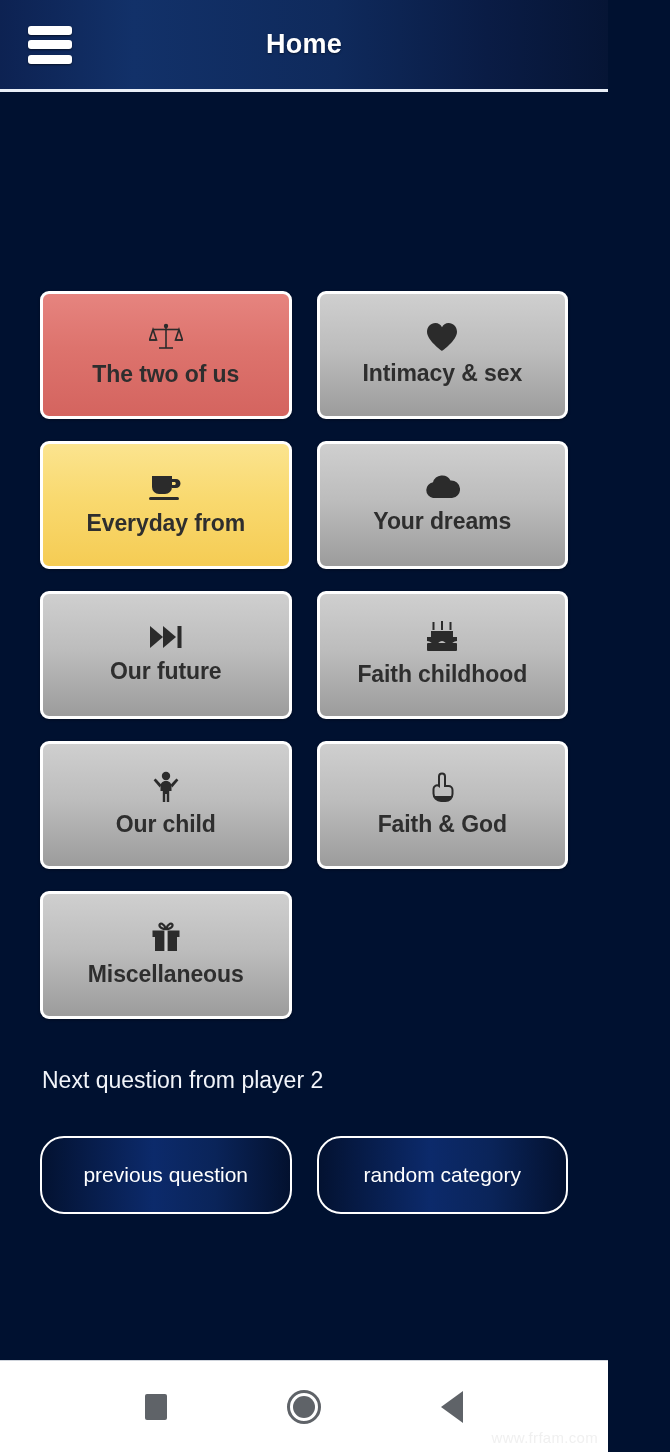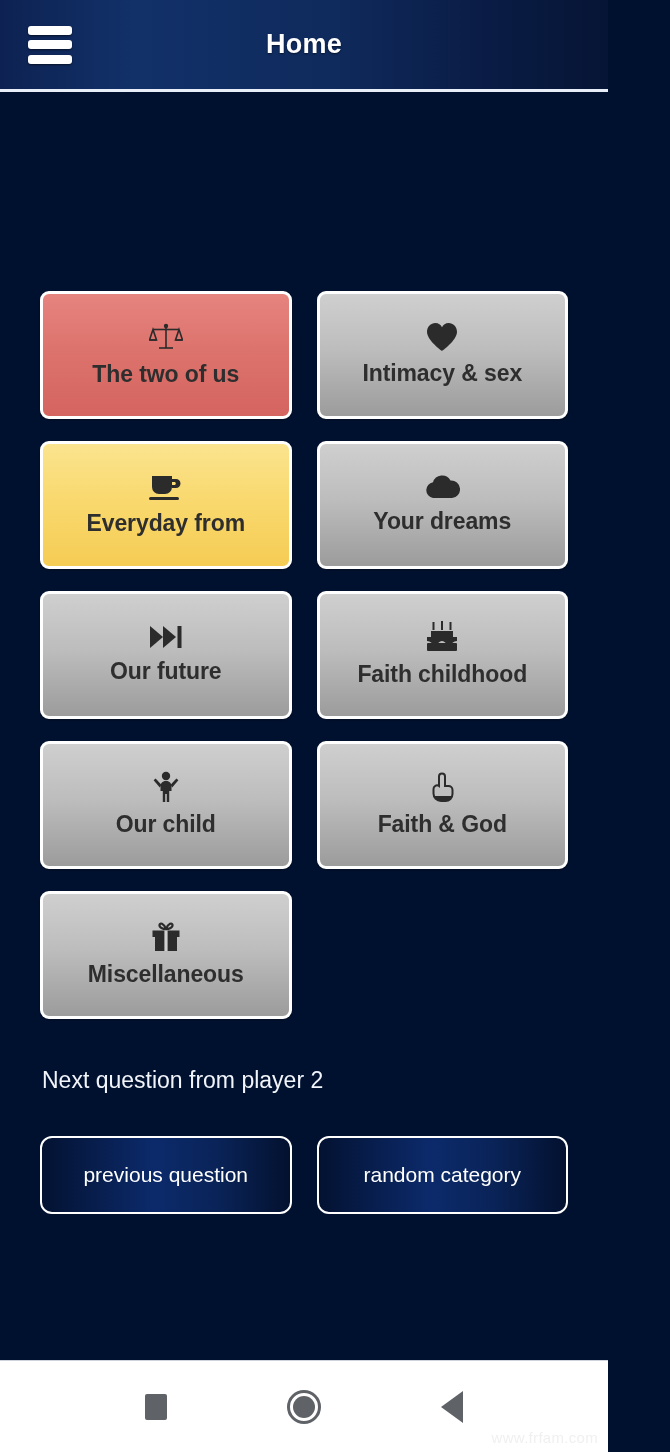--- a/index.html
+++ b/index.html
@@ -101,21 +101,21 @@
   
   .actions {
     margin-top: 42px;
     display: grid;
     grid-template-columns: 1fr 1fr;
     column-gap: 25px;
   }
   .action-btn {
     height: 78px;
     border: 2px solid #ffffff;
-    border-radius: 12px;
+    border-radius: 24px;
     background: linear-gradient(90deg,#031231 0%, #0c2a6b 45%, #0a2459 70%, #03112f 100%);
     color: #ffffff;
     font-size: 21px;
     display: flex; align-items: center; justify-content: center;
     cursor: pointer;
   }
 
   
   .navbar {
     position: relative;

